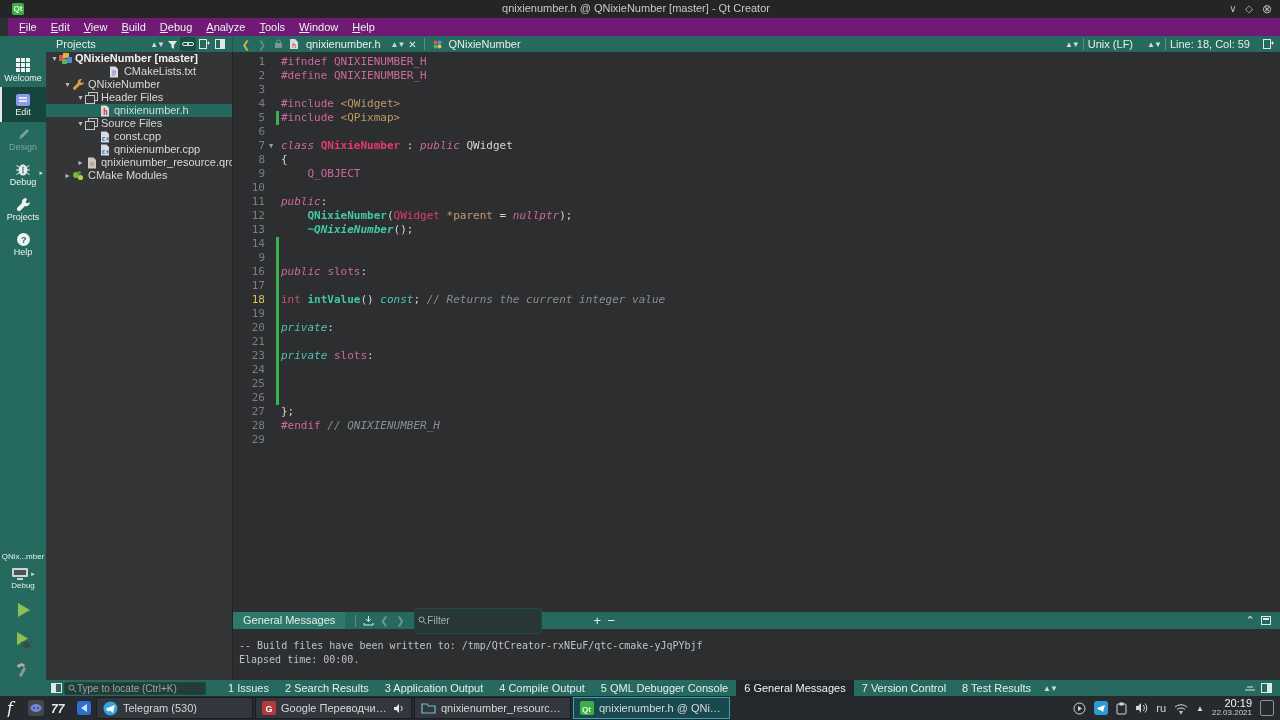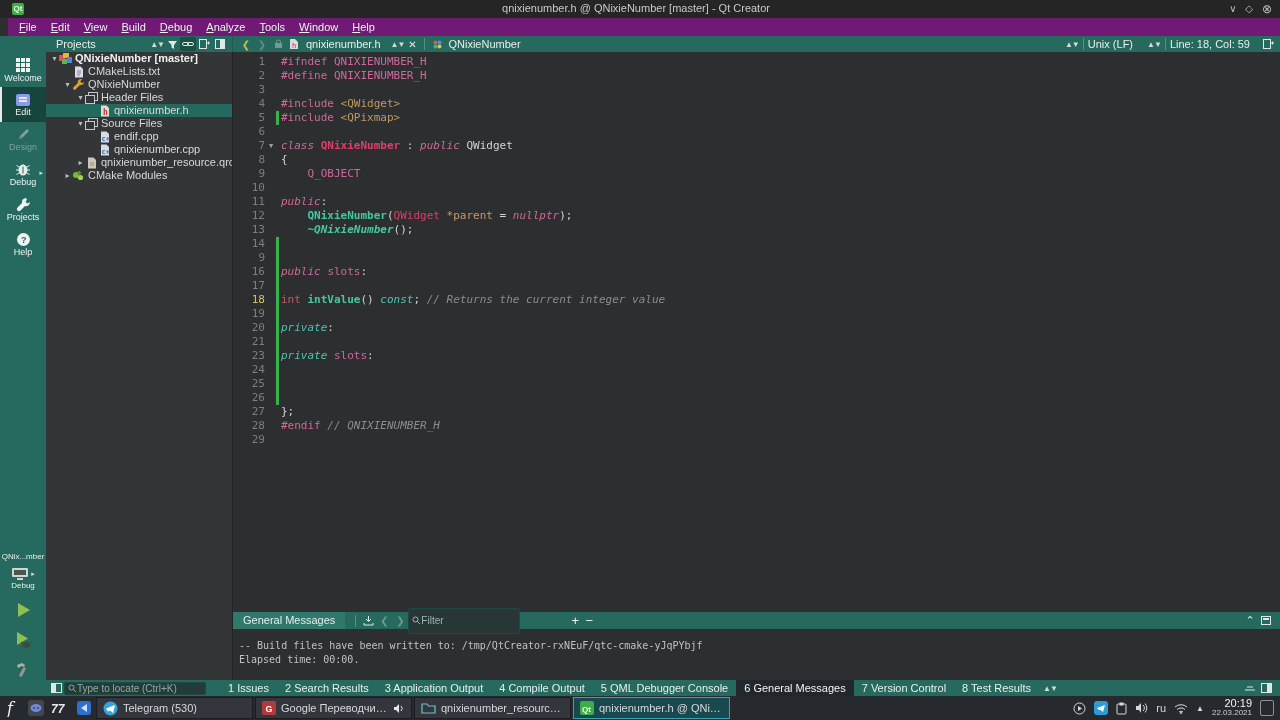--- a/index.html
+++ b/index.html
@@ -60,21 +60,21 @@
   .tk-fn{color:#43c8a4;font-weight:bold}
   .tk-fni{color:#43c8a4;font-weight:bold;font-style:italic}
   .tk-par{color:#c79a6b}
   .tk-txt{color:#d4d4d4}
   .tk-cmt{color:#8a8d8f;font-style:italic}
   .tk-int{color:#b55e68}
   
   #output-pane{left:233px;top:612px;width:1047px;height:68px;background:#2c2e30}
   #output-header{height:17px;background:#26695e;display:flex;align-items:center;font-size:11px;color:#e6eeec}
   #output-title{background:#2f786c;height:17px;line-height:17px;padding:0 10px;margin-right:6px}
-  #filter-box{display:flex;align-items:center;background:#283735;border:1px solid #1d4a43;border-radius:2px;height:13px;width:112px;padding:12px 3px;}
+  #filter-box{display:flex;align-items:center;background:#283735;border:1px solid #1d4a43;border-radius:2px;height:13px;width:128px;padding:12px 3px;margin-left:6px}
   #filter-box input{border:none;outline:none;background:transparent;color:#cfd8d6;font-size:10px;width:90px;font-family:"Liberation Sans",sans-serif}
   #filter-box input::placeholder{color:#9fb5b0}
   #output-body{padding:10px 6px 0 6px;font-family:"DejaVu Sans Mono",monospace;font-size:10px;line-height:14px;color:#bfc2c4;white-space:pre}
   .pm{font-size:13px;color:#eef4f2;width:14px;text-align:center}
   
   #statusbar{left:46px;top:680px;width:1234px;height:16px;background:#26695e;display:flex;align-items:center;font-size:11px;color:#e9efee}
   #locate-box{display:flex;align-items:center;background:#253b37;border:1px solid #1d4a43;height:13px;width:142px;margin-left:18px;padding:0 3px;border-radius:2px}
   #locate-box input{border:none;outline:none;background:transparent;color:#cfd8d6;font-size:10px;width:120px;font-family:"Liberation Sans",sans-serif}
   #locate-box input::placeholder{color:#93a9a4}
   .otab{padding:0 8px;height:16px;line-height:16px;white-space:nowrap}
@@ -298,21 +298,21 @@
         <span class="ticon">
           <svg width="13" height="12" viewBox="0 0 13 12">
             <rect x="0" y="2" width="6" height="6" fill="#d9534f"></rect>
             <rect x="4" y="0" width="6" height="5" fill="#e8b33c"></rect>
             <rect x="3" y="6" width="5" height="5" fill="#58b558"></rect>
             <rect x="8" y="4" width="5" height="6" fill="#4f86d9"></rect>
           </svg>
         </span>
         <span class="tlabel">QNixieNumber [master]</span>
       </div>
-      <div class="trow" style="padding-left: 17px;">
+      <div class="trow" style="padding-left: 17px; justify-content: center;">
         <span class="arr"></span>
         <span class="ticon">
           <svg width="10" height="12" viewBox="0 0 10 12">
             <path d="M1 0.5h5.5L9 3v8.5H1z" fill="#d9dcdf"></path>
             <path d="M3 5h4M3 7h4M3 9h3" stroke="#8a55c0" stroke-width="0.8"></path>
           </svg>
         </span>
         <span class="tlabel">CMakeLists.txt</span>
       </div>
       <div class="trow" style="padding-left: 17px;">
@@ -355,21 +355,21 @@
         <span class="tlabel">Source Files</span>
       </div>
       <div class="trow" style="padding-left: 43px;">
         <span class="arr"></span>
         <span class="ticon">
           <svg width="10" height="12" viewBox="0 0 10 12">
             <path d="M1 0.5h5.5L9 3v8.5H1z" fill="#d9dcdf"></path>
             <text x="1.5" y="10" font-size="7" font-weight="bold" fill="#2d6fb4" font-family="DejaVu Sans Mono,monospace">c+</text>
           </svg>
         </span>
-        <span class="tlabel">endif.cpp</span>
+        <span class="tlabel">const.cpp</span>
       </div>
       <div class="trow" style="padding-left: 43px;">
         <span class="arr"></span>
         <span class="ticon">
           <svg width="10" height="12" viewBox="0 0 10 12">
             <path d="M1 0.5h5.5L9 3v8.5H1z" fill="#d9dcdf"></path>
             <text x="1.5" y="10" font-size="7" font-weight="bold" fill="#2d6fb4" font-family="DejaVu Sans Mono,monospace">c+</text>
           </svg>
         </span>
         <span class="tlabel">qnixienumber.cpp</span>

